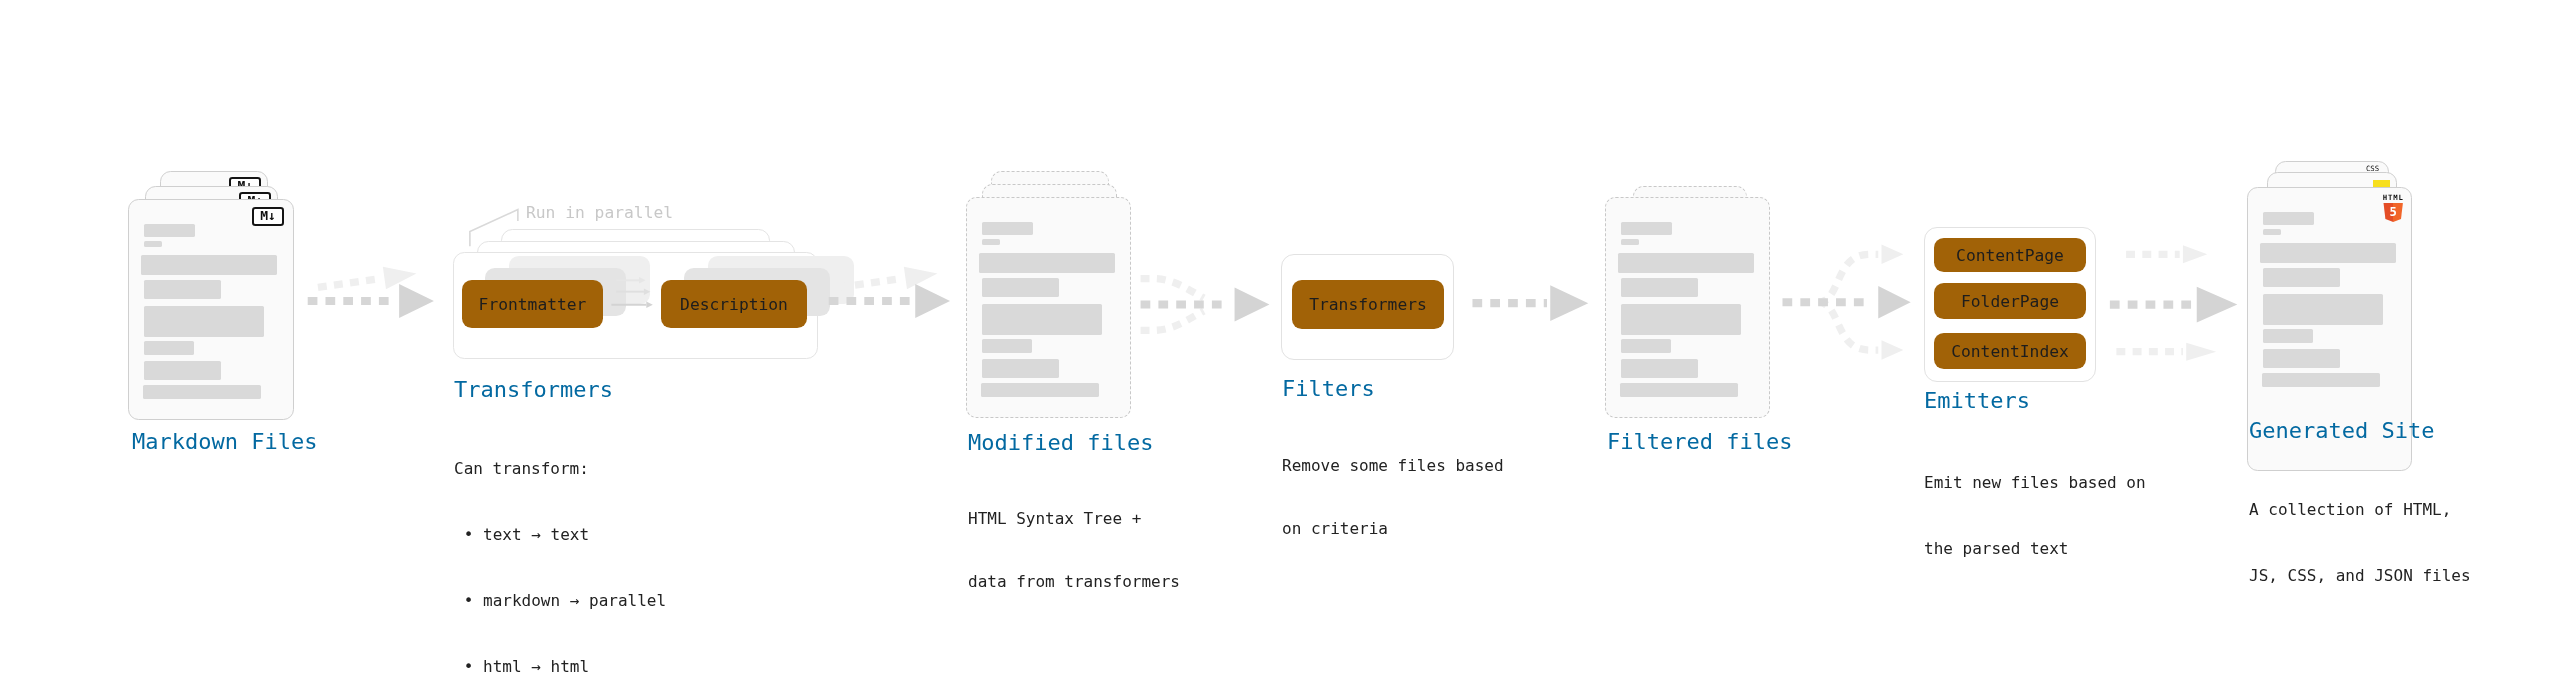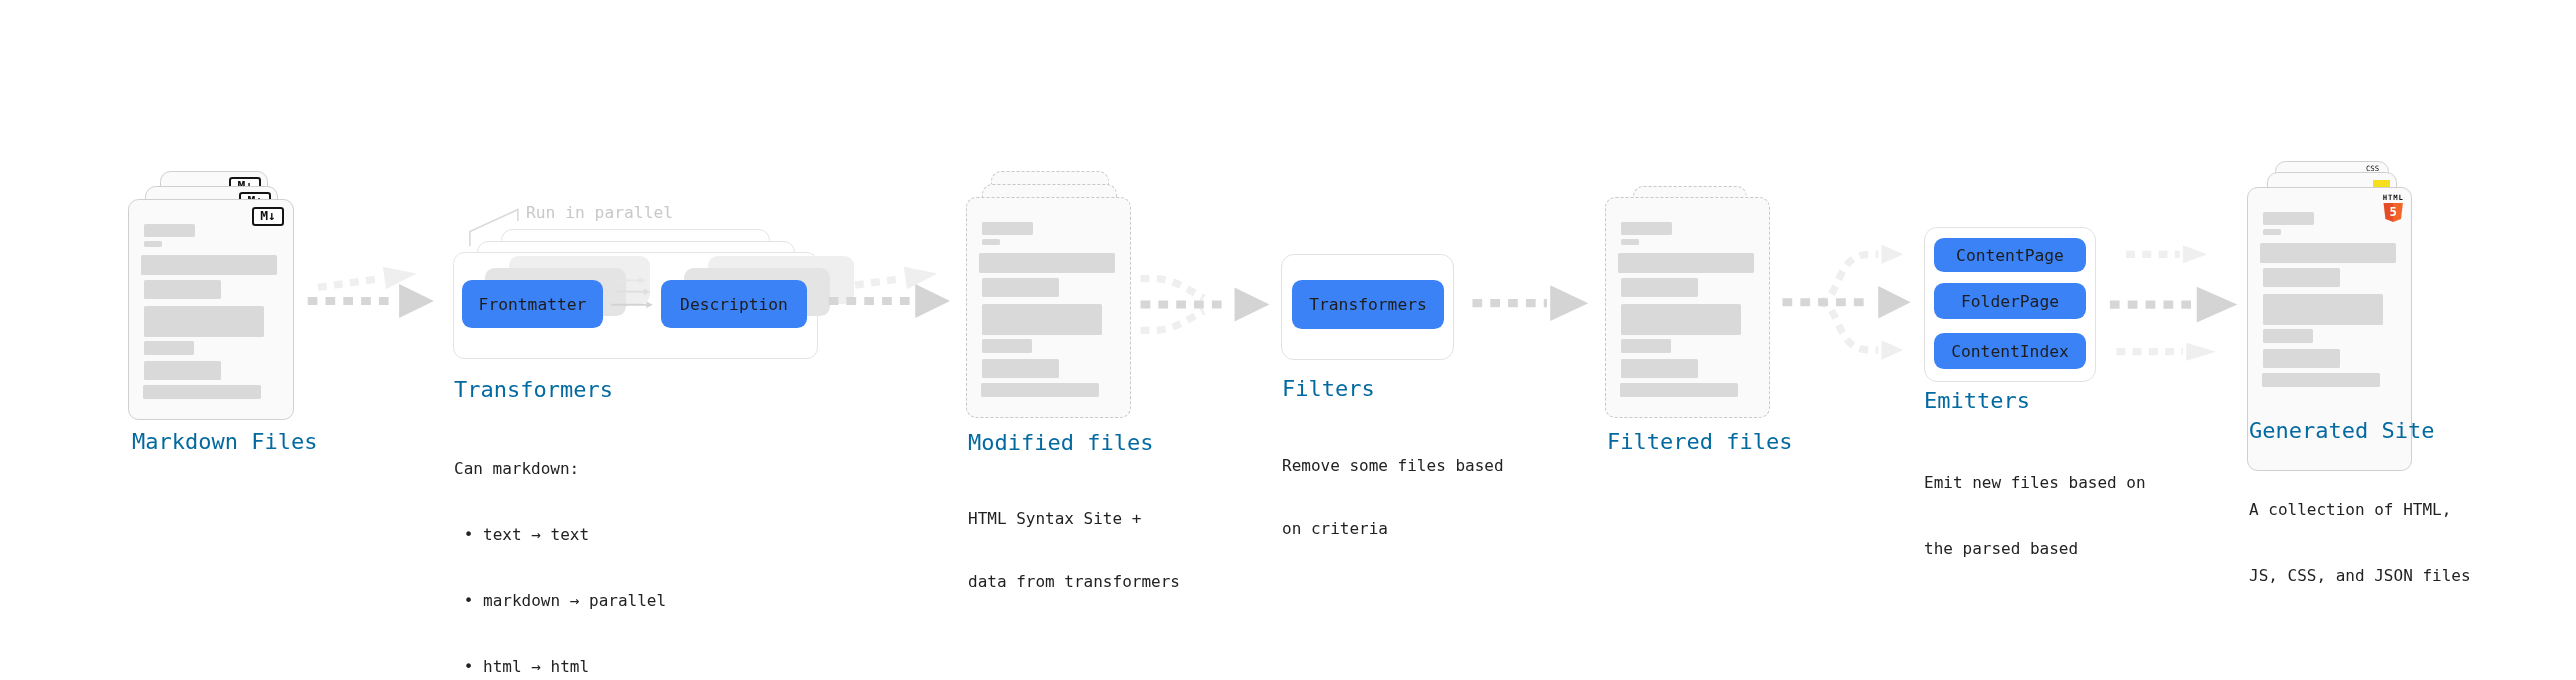--- a/index.html
+++ b/index.html
@@ -35,21 +35,21 @@
     clip-path:polygon(0 0,100% 0,90% 84%,50% 100%,10% 84%);color:#fff;font-size:12.2px;font-weight:700;line-height:18.7px;text-align:center}
 
   
   .stage-title{position:absolute;font-size:22px;color:#0369a1;white-space:pre}
   .desc{position:absolute;font-size:16px;line-height:22px;color:#222;white-space:pre}
   .desc.tight{line-height:21px}
   .desc .indent{padding-left:9.8px}
   .annotation{position:absolute;font-size:16.3px;color:#c8c8c8;white-space:pre}
 
   
-  .node{position:absolute;background:#3b82f6;border-radius:9.8px;display:flex;align-items:center;justify-content:center;
+  .node{position:absolute;background:#a16207;border-radius:9.8px;display:flex;align-items:center;justify-content:center;
     font-size:16.3px;color:#1d1d1d;box-sizing:border-box}
   .node.l2{background:#e4e4e4}
   .node.l3{background:#efefef}
   .orect{position:absolute;background:#fff;border:1.6px solid #e4e4e4;border-radius:11.4px;box-sizing:border-box}
   .panel{position:absolute;background:#fff;border:1.6px solid #e2e2e2;border-radius:13px;box-sizing:border-box}
 
   
   svg{position:absolute;overflow:visible}
   .dash-dark{stroke:#d6d6d6;stroke-width:10;stroke-dasharray:12 10;fill:none}
   .dash-light{stroke:#efefef;stroke-width:9;stroke-dasharray:11 9;fill:none}
@@ -116,21 +116,21 @@
     <line class="t1" x1="10" y1="9" x2="38" y2="9"></line>
       <polygon class="t1h" points="38,5 46,9 38,13"></polygon>
     <line class="t2" x1="10" y1="23" x2="44" y2="23"></line>
       <polygon class="t2h" points="44,19 52,23 44,27"></polygon>
     <line class="t3" x1="4" y1="39" x2="47" y2="39"></line>
       <polygon class="t3h" points="47,35 55,39 47,43"></polygon>
   </svg>
 
   <div class="stage-title" style="left:454px;top:377px">Transformers</div>
   <div class="desc" style="left:454px;top:414px">
-    <div>Can markdown:</div>
+    <div>Can transform:</div>
     <div class="indent">• text → text</div>
     <div class="indent">• markdown → parallel</div>
     <div class="indent">• html → html</div>
   </div>
 
   <svg style="left:822px;top:242px" width="138" height="89" viewBox="0 0 170 110">
     <g transform="rotate(-8, 85, 47)">
       <line class="dash-light" x1="20" y1="47" x2="100" y2="47"></line>
       <polygon class="head-light" points="103,33 143,47 103,61"></polygon>
     </g>
@@ -147,21 +147,21 @@
         <i></i>
         <i></i>
         <i></i>
         <i></i>
         <i></i>
         <i></i>
     </div>
   </div>
   <div class="stage-title" style="left:968px;top:430px">Modified files</div>
   <div class="desc tight" style="left:968px;top:466px">
-    <div>HTML Syntax Site +</div>
+    <div>HTML Syntax Tree +</div>
     <div>data from transformers</div>
   </div>
 
   <svg style="left:1134px;top:268px" width="142" height="77" viewBox="0 0 175 95">
     <path class="dash-light" d="M 8 13 H 22 C 48 13 62 24 86 37"></path>
     <path class="dash-light" d="M 8 77 H 22 C 48 77 62 66 86 53"></path>
     <line class="dash-dark" x1="8" y1="45" x2="118" y2="45"></line>
     <polygon class="head-dark" points="124,24 167,45 124,66"></polygon>
   </svg>
 
@@ -202,21 +202,21 @@
     <polygon class="head-dark" points="126,54 166,74 126,94"></polygon>
   </svg>
 
   <div class="panel" style="left:1924px;top:227px;width:172px;height:155px"></div>
   <div class="node" style="left:1934px;top:238px;width:152px;height:34px">ContentPage</div>
   <div class="node" style="left:1934px;top:283px;width:152px;height:36px">FolderPage</div>
   <div class="node" style="left:1934px;top:333px;width:152px;height:36px">ContentIndex</div>
   <div class="stage-title" style="left:1924px;top:388px">Emitters</div>
   <div class="desc" style="left:1924px;top:428px">
     <div>Emit new files based on</div>
-    <div>the parsed based</div>
+    <div>the parsed text</div>
   </div>
 
   <svg style="left:2105px;top:242px" width="138" height="122" viewBox="0 0 170 150">
     <line class="dash-light" x1="26" y1="15" x2="92" y2="15"></line>
     <polygon class="head-light" points="96,4 126,15 96,26"></polygon>
     <line class="dash-dark" x1="6" y1="77" x2="110" y2="77"></line>
     <polygon class="head-dark" points="113,55 163,77 113,99"></polygon>
     <line class="dash-light" x1="14" y1="135" x2="96" y2="135"></line>
     <polygon class="head-light" points="100,124 137,135 100,146"></polygon>
   </svg>

